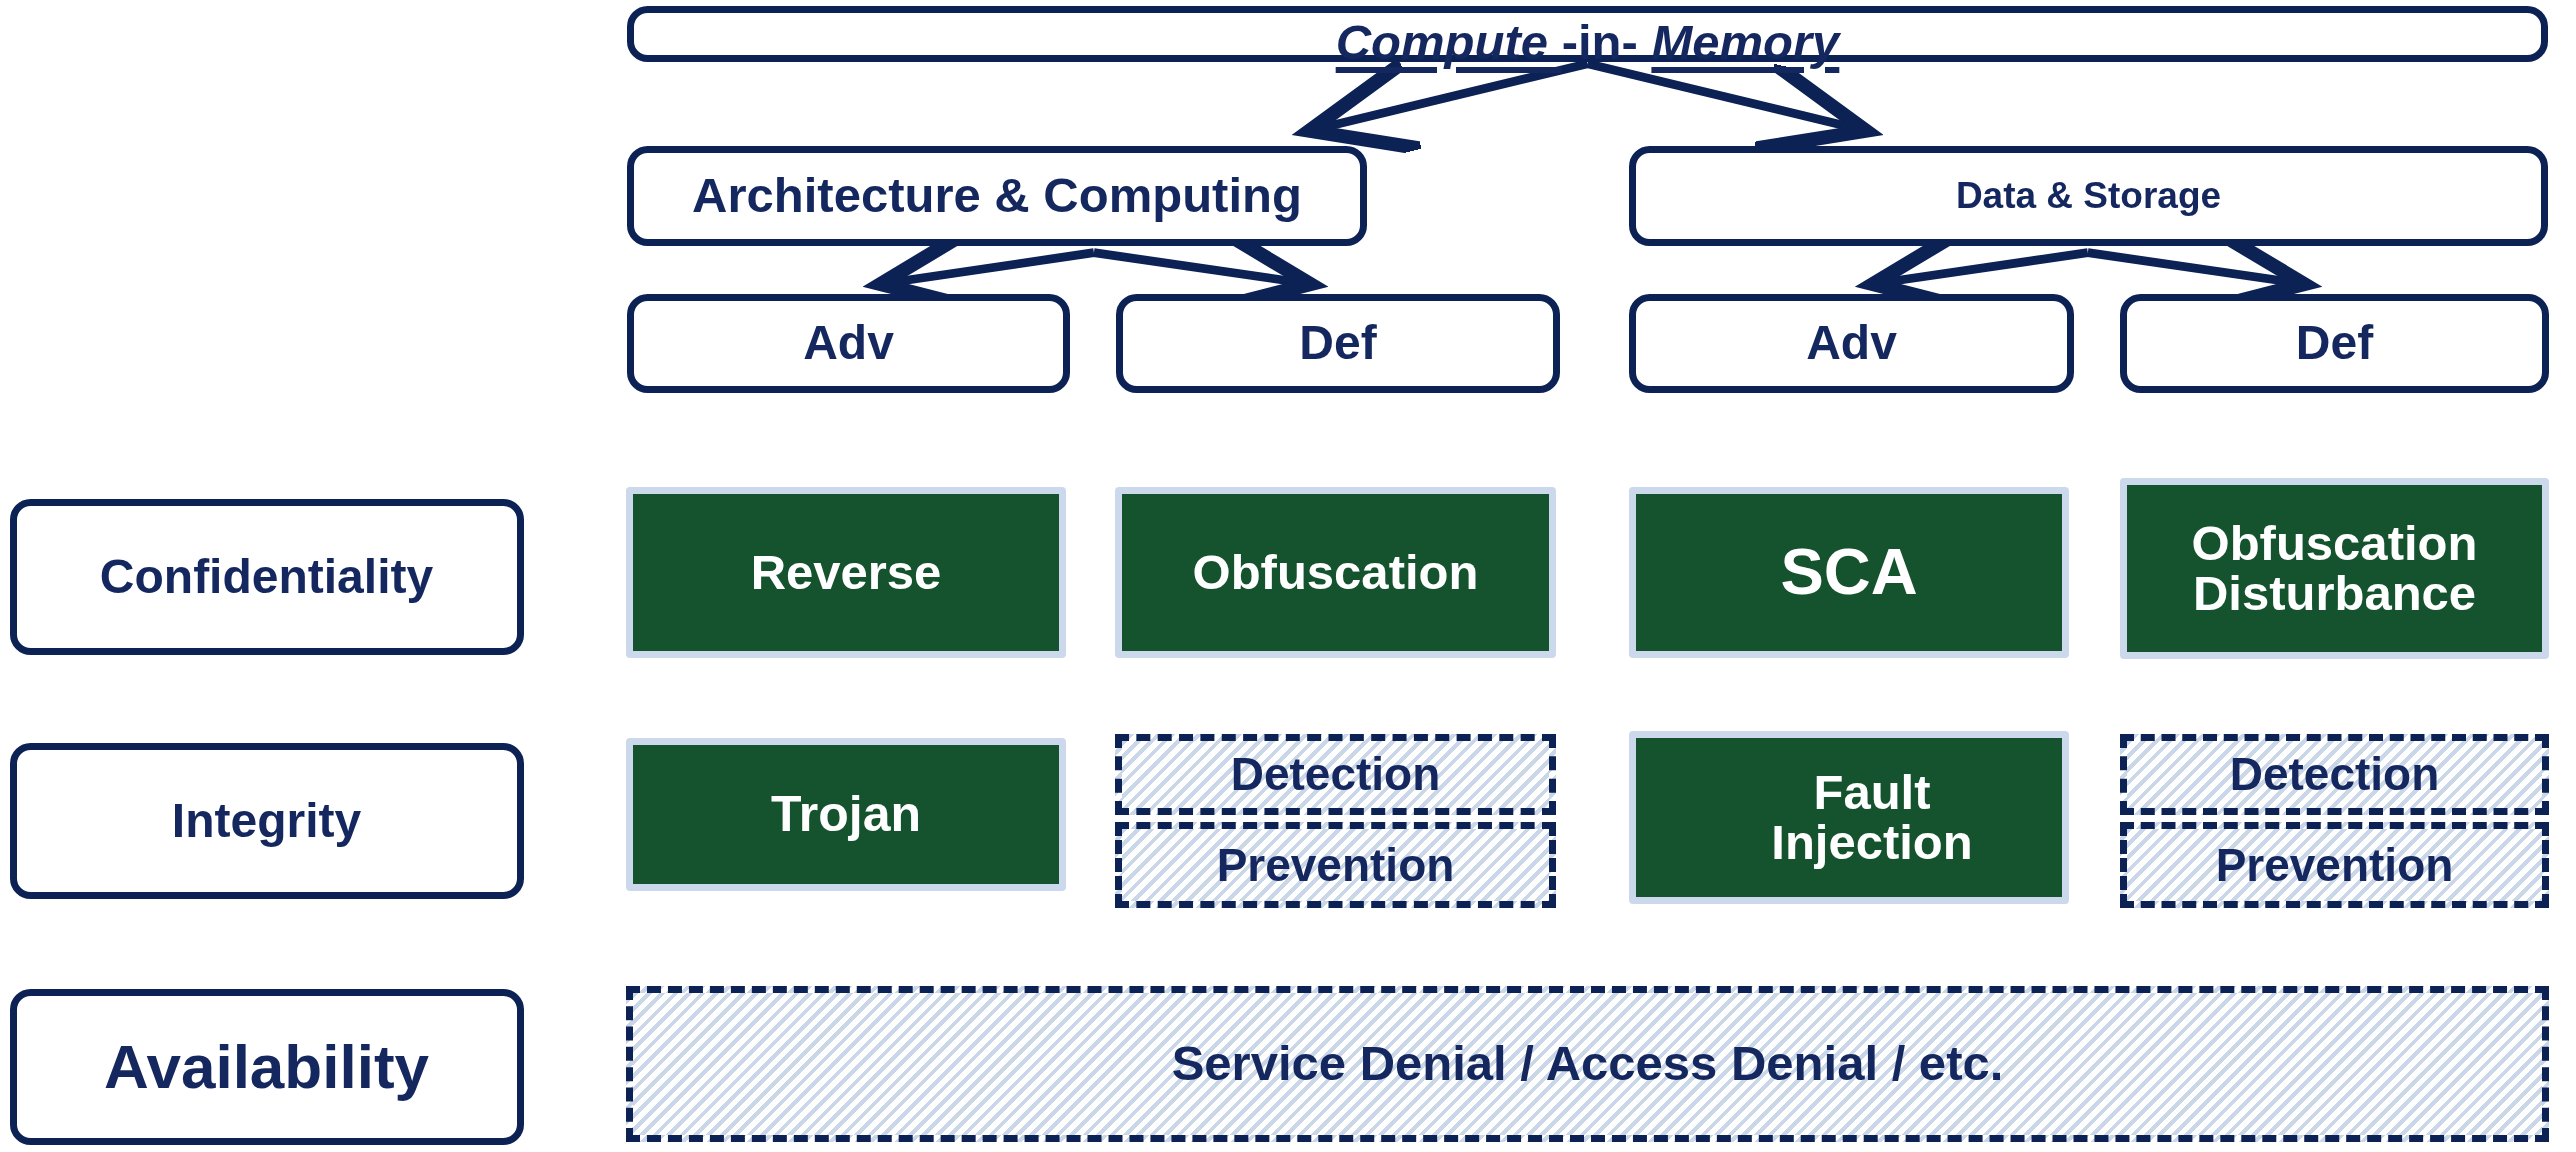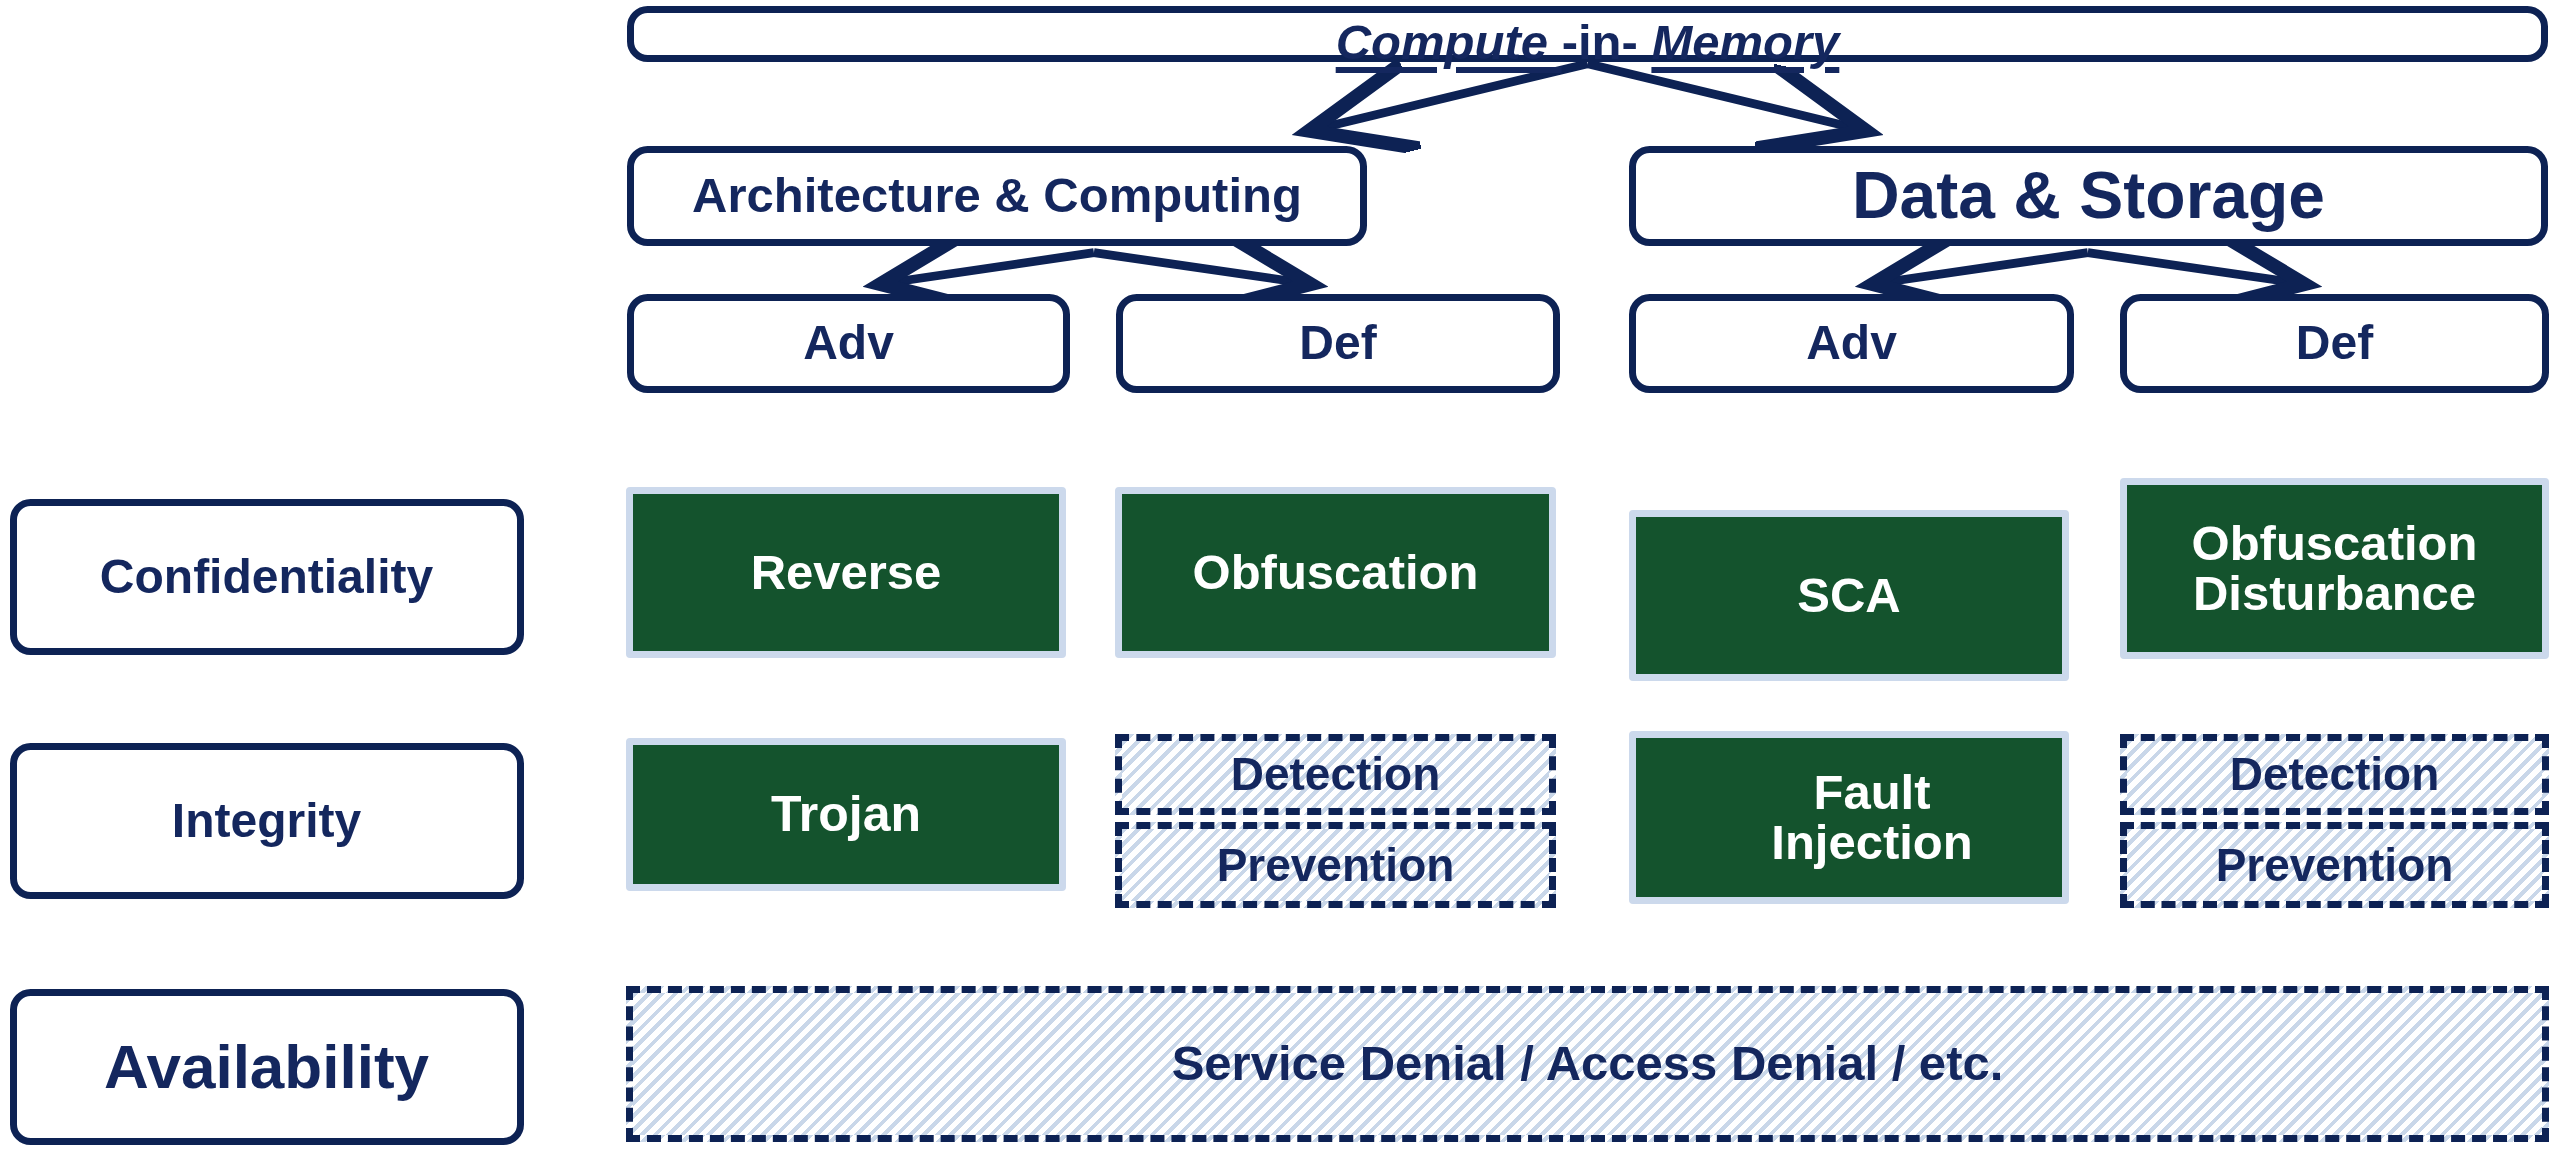--- a/index.html
+++ b/index.html
@@ -80,34 +80,34 @@
   .title-text .mid {
     font-style: normal;
     text-decoration: none;
   }
 
   
   #title-box      { left: 627px;  top: 6.4px;    width: 1921px; height: 56px;  font-size: 0px; }
   #title-box .title-text { font-size: 49px; }
 
   #arch-box       { left: 627px;  top: 146px;  width: 740px; height: 100px; font-size: 49px; }
-  #data-box       { left: 1629px; top: 146px;  width: 919px; height: 100px; font-size: 66px; }
+  #data-box       { left: 1629px; top: 146px;  width: 919px; height: 100px; font-size: 37px; }
 
   #adv1-box       { left: 627px;  top: 294px;  width: 443px;  height: 99px; font-size: 48px; }
   #def1-box       { left: 1116px; top: 294px;  width: 444px;  height: 99px; font-size: 48px; }
   #adv2-box       { left: 1629px; top: 294px;  width: 445px;  height: 99px; font-size: 48px; }
   #def2-box       { left: 2120px; top: 294px;  width: 429px;  height: 99px; font-size: 48px; }
 
   #lbl-conf       { left: 9.5px;   top: 499px;  width: 514px;  height: 156px; font-size: 48px; }
   #lbl-integ      { left: 9.5px;   top: 743px;  width: 514px;  height: 156px; font-size: 48px; }
   #lbl-avail      { left: 9.5px;   top: 989px; width: 514px;  height: 156px; font-size: 62px; }
 
   #c-adv1         { left: 626px;  top: 487px;  width: 440px;  height: 171px; font-size: 49px; }
   #c-def1         { left: 1115px; top: 487px;  width: 441px;  height: 171px; font-size: 49px; }
-  #c-adv2         { left: 1629px; top: 510px;  width: 440px;  height: 171px; font-size: 49px; }
+  #c-adv2         { left: 1629px; top: 487px;  width: 440px;  height: 171px; font-size: 65px; }
   #c-def2         { left: 2120px; top: 478px;  width: 429px;  height: 181px; font-size: 49px; }
 
   #i-adv1         { left: 626px;  top: 738px;  width: 440px;  height: 153px; font-size: 50px; }
   #i-adv2         { left: 1629px; top: 731px;  width: 440px;  height: 173px; font-size: 49px; padding-left: 46px; }
 
   #i-def1-det     { left: 1115px; top: 734px;  width: 441px;  height: 81px; font-size: 46px; }
   #i-def1-prev    { left: 1115px; top: 822px; width: 441px;  height: 86px; font-size: 46px; }
   #i-def2-det     { left: 2120px; top: 734px;  width: 429px;  height: 81px; font-size: 46px; }
   #i-def2-prev    { left: 2120px; top: 822px; width: 429px;  height: 86px; font-size: 46px; }
 

